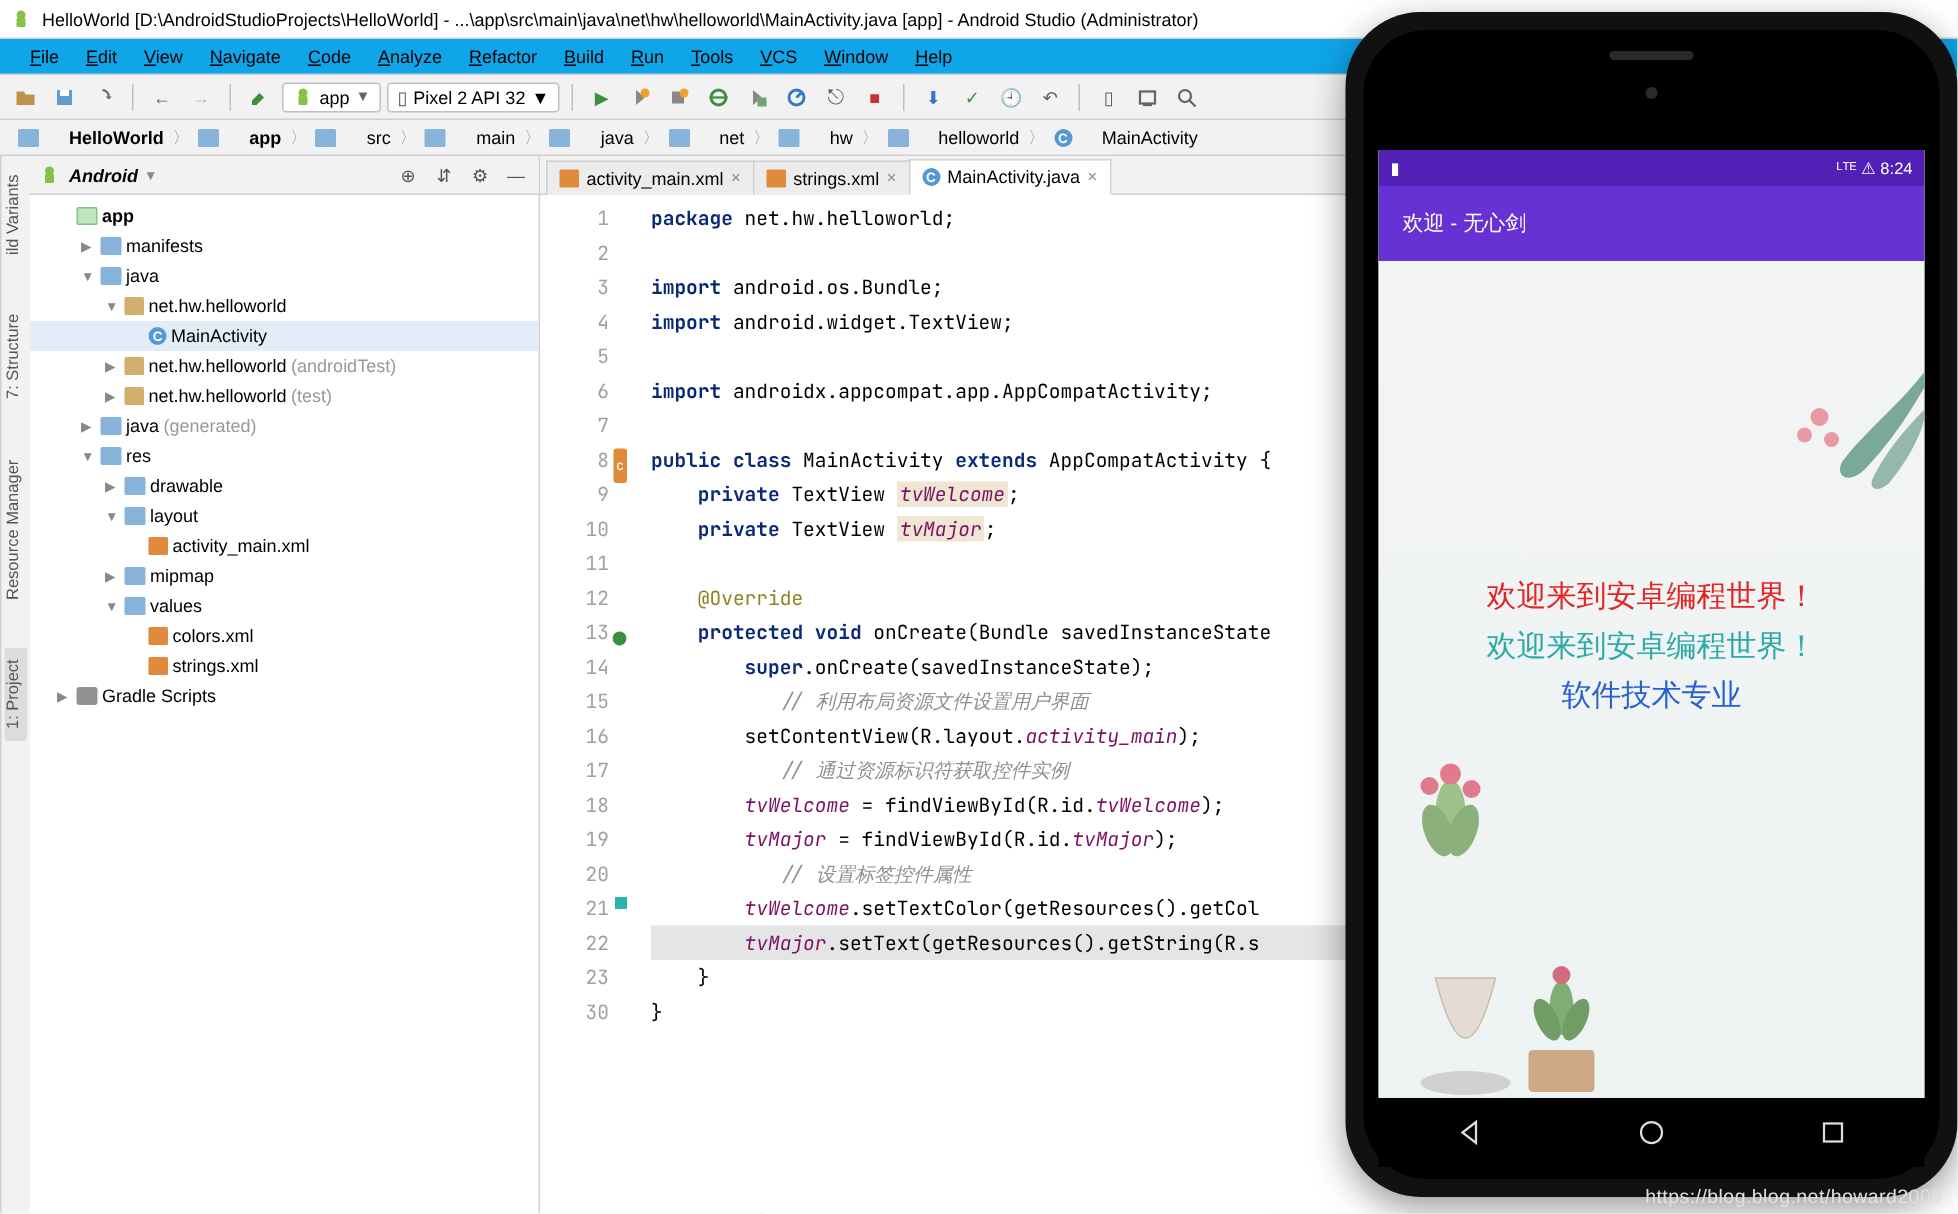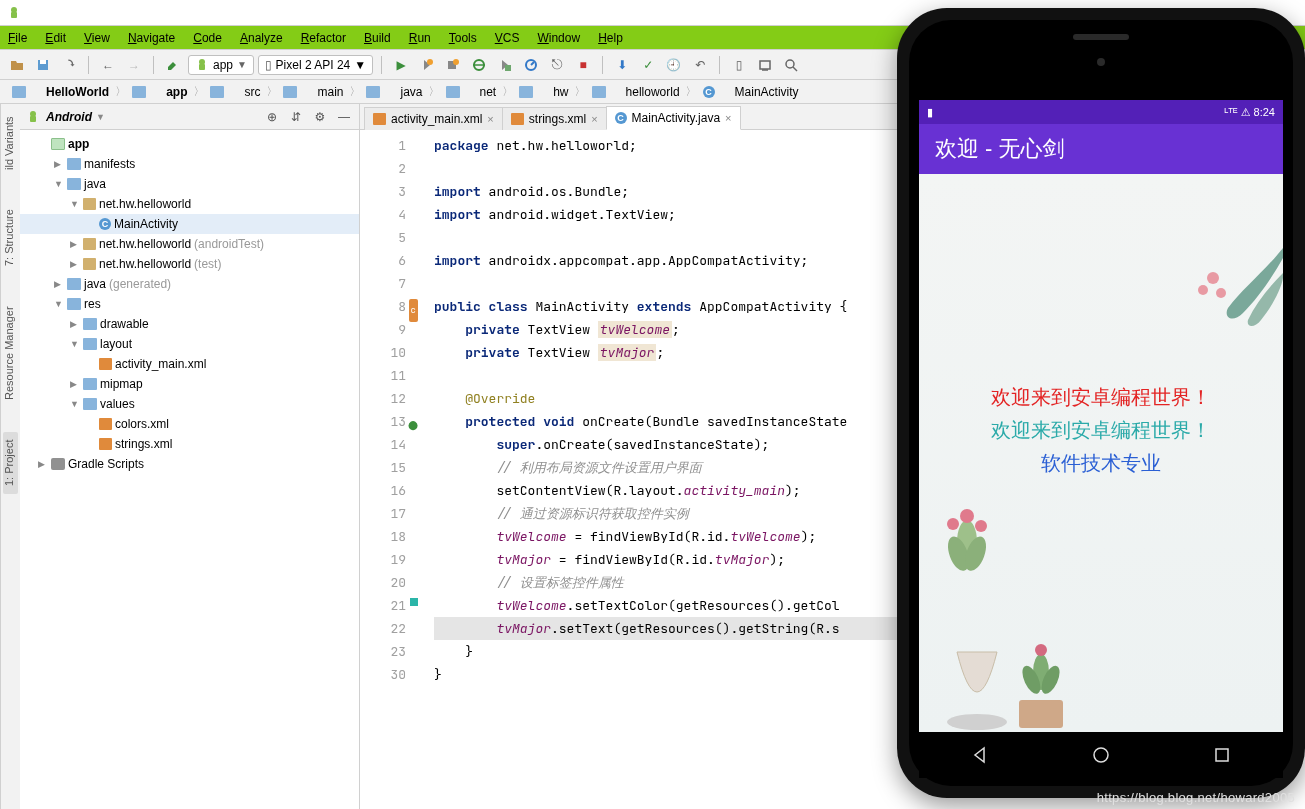--- a/index.html
+++ b/index.html
@@ -5,21 +5,21 @@
   * { box-sizing: border-box; margin: 0; padding: 0; }
   html, body { height: 100%; font-family: "Segoe UI", Arial, sans-serif; font-size: 12px; color: #000; background: #f2f2f2; }
   body { display: flex; flex-direction: column; width: 1305px; height: 809px; overflow: hidden; position: relative; }
 
   
   .titlebar { display: flex; align-items: center; height: 26px; background: #fff; border-bottom: 1px solid #d0d0d0; padding: 0 6px; gap: 6px; }
   .titlebar .as-logo { width: 16px; height: 16px; display: inline-flex; align-items: center; justify-content: center; }
   .titlebar .title-text { font-size: 12px; color: #000; }
 
   
-  .menubar { display: flex; align-items: center; height: 24px; background: #84cc16; padding: 0 0; gap: 2px; border-bottom: 1px solid #d0d0d0; }
+  .menubar { display: flex; align-items: center; height: 24px; background: #0ea5e9; padding: 0 12px; gap: 2px; border-bottom: 1px solid #d0d0d0; }
   .menubar .menu-item { padding: 3px 8px; cursor: pointer; }
   .menu-item u { text-decoration: underline; }
 
   
   .toolbar { display: flex; align-items: center; height: 30px; background: #f2f2f2; padding: 0 6px; gap: 4px; border-bottom: 1px solid #d0d0d0; }
   .tb-btn { width: 22px; height: 22px; display: inline-flex; align-items: center; justify-content: center; cursor: pointer; border-radius: 3px; color:#606060; }
   .tb-sep { width: 1px; height: 18px; background: #c0c0c0; margin: 0 4px; }
   .dropdown-btn { display: inline-flex; align-items: center; gap: 4px; padding: 2px 6px; border: 1px solid #c0c0c0; border-radius: 3px; background:#fff; cursor:pointer; }
   .dropdown-btn .carrot { font-size:10px; color:#666;}
   .run-target { display: inline-flex; align-items: center; gap: 4px; padding: 2px 6px; border: 1px solid #c0c0c0; border-radius: 3px; background:#fff; cursor:pointer;}
@@ -67,34 +67,34 @@
   .tab.active { background:#fff; border-bottom:1px solid #fff; }
   .tab .close { color:#888; font-size:11px;}
   .editor-body { flex:1; display:flex; background:#fff; font-family:"JetBrains Mono","Consolas",monospace; font-size:13px; line-height:23px; overflow:hidden;}
   .gut { width:54px; text-align:right; color:#a0a0a0; padding:4px 8px 4px 4px; background:#fff; border-right:0px solid #eee; user-select:none;}
   .gut div { height:23px; position:relative;}
   .gut-marker { position:absolute; right:-12px; top:4px; font-size:9px; }
   .code { flex:1; padding:4px 0 4px 20px; overflow:hidden; white-space:pre;}
   .code .line { height:23px;}
   .code .kw { color:#0a2878; font-weight:bold;}
   .code .ann { color:#908020;}
-  .code .cm { color:#909090; font-style:italic;}
+  .code .cm { color:#909090; font-style:italic;margin-left:24px;}
   .code .fld { color:#7a1462; font-style:italic;}
   .code .fld-wrap { background:#f0e6d4; padding:0 2px;}
   .code .line.hl { background:#e5e5e5;}
 
   
   .emulator { position:absolute; right:0; top:8px; width:408px; height:790px; pointer-events:none;}
   .phone-frame { position:absolute; inset:0; background:#111; border-radius:50px; box-shadow:0 8px 24px rgba(0,0,0,.4);}
   .phone-inner { position:absolute; left:12px; right:12px; top:12px; bottom:12px; background:#000; border-radius:42px; }
   .phone-speaker { position:absolute; top:26px; left:50%; transform:translateX(-50%); width:56px; height:6px; background:#2a2a2a; border-radius:3px;}
   .phone-camera { position:absolute; top:50px; left:50%; transform:translateX(-50%); width:8px; height:8px; background:#2a2a2a; border-radius:50%;}
   .screen { position:absolute; left:22px; right:22px; top:92px; bottom:66px; background:#fff; overflow:hidden;}
   .statusbar { height:24px; background:#5320b7; color:#fff; display:flex; align-items:center; justify-content:space-between; padding:0 8px; font-size:11px; font-family:Arial;}
-  .appbar { height:50px; background:#6831d3; color:#fff; display:flex; align-items:center; padding:17px 16px; font-size:22px;text-align:center;}
+  .appbar { height:50px; background:#6831d3; color:#fff; display:flex; align-items:center; padding:17px 16px; font-size:14px;text-align:center;}
   .app-bg { position:absolute; left:0; right:0; top:74px; bottom:0; background: linear-gradient(180deg,#f3f5f4 0%,#edf2f2 100%); }
   .app-content { position:absolute; left:0; right:0; top:74px; bottom:0; display:flex; flex-direction:column; align-items:center; padding-top:210px; gap:6px;}
   .wel-red { color:#e32424; font-size:20px; font-weight:500;}
   .wel-teal { color:#2baaa9; font-size:20px; font-weight:500;}
   .wel-blue { color:#2a5fd4; font-size:20px; font-weight:500;}
   .plants { position:absolute; bottom:0; left:8px; width:180px; height:260px;}
   .navbar { position:absolute; left:22px; right:22px; bottom:20px; height:46px; background:#000; display:flex; align-items:center; justify-content:space-around; color:#ddd;}
   .nav-ico { width:18px;height:18px; display:inline-block;}
   .decor-leaf { position:absolute; top:74px; right:0; width:130px; height:130px;}
   .watermark { position:absolute; right:10px; bottom:4px; color:#e0e0e0; font-size:13px; letter-spacing:.3px; z-index:20;}
@@ -104,20 +104,21 @@
 </head>
 <body>
 
 <div class="titlebar">
   <span class="as-logo">
     <svg width="16" height="16" viewBox="0 0 16 16">
         <circle cx="8" cy="5" r="3" fill="#86c14a"></circle>
         <rect x="5" y="7" width="6" height="6" rx="1" fill="#86c14a"></rect>
       </svg>
   </span>
+  <span class="title-text">HelloWorld [D:\AndroidStudioProjects\HelloWorld] - ...\app\src\main\java\net\hw\helloworld\MainActivity.java [app] - Android Studio (Administrator)</span>
 </div>
 
 <div class="menubar" id="menubar">
     <span class="menu-item"><u>F</u>ile</span>
     <span class="menu-item"><u>E</u>dit</span>
     <span class="menu-item"><u>V</u>iew</span>
     <span class="menu-item"><u>N</u>avigate</span>
     <span class="menu-item"><u>C</u>ode</span>
     <span class="menu-item"><u>A</u>nalyze</span>
     <span class="menu-item"><u>R</u>efactor</span>
@@ -158,21 +159,21 @@
   <span class="dropdown-btn">
     <svg width="14" height="14" viewBox="0 0 14 14">
         <circle cx="7" cy="4" r="3" fill="#86c14a"></circle>
         <rect x="4" y="6" width="6" height="6" rx="1" fill="#86c14a"></rect>
       </svg>
     <span>app</span>
     <span class="carrot">▼</span>
   </span>
   <span class="run-target">
     <span style="color:#555">▯</span>
-    <span>Pixel 2 API 24</span>
+    <span>Pixel 2 API 32</span>
     <span class="carrot">▼</span>
   </span>
   <span class="tb-sep"></span>
   <span class="tb-btn green">▶</span>
   <span class="tb-btn">
       <svg width="14" height="14">
         <path d="M4 2l6 5-6 5z" fill="#888"></path>
         <circle cx="10" cy="4" r="3" fill="#f0a030"></circle>
       </svg>
     </span>

